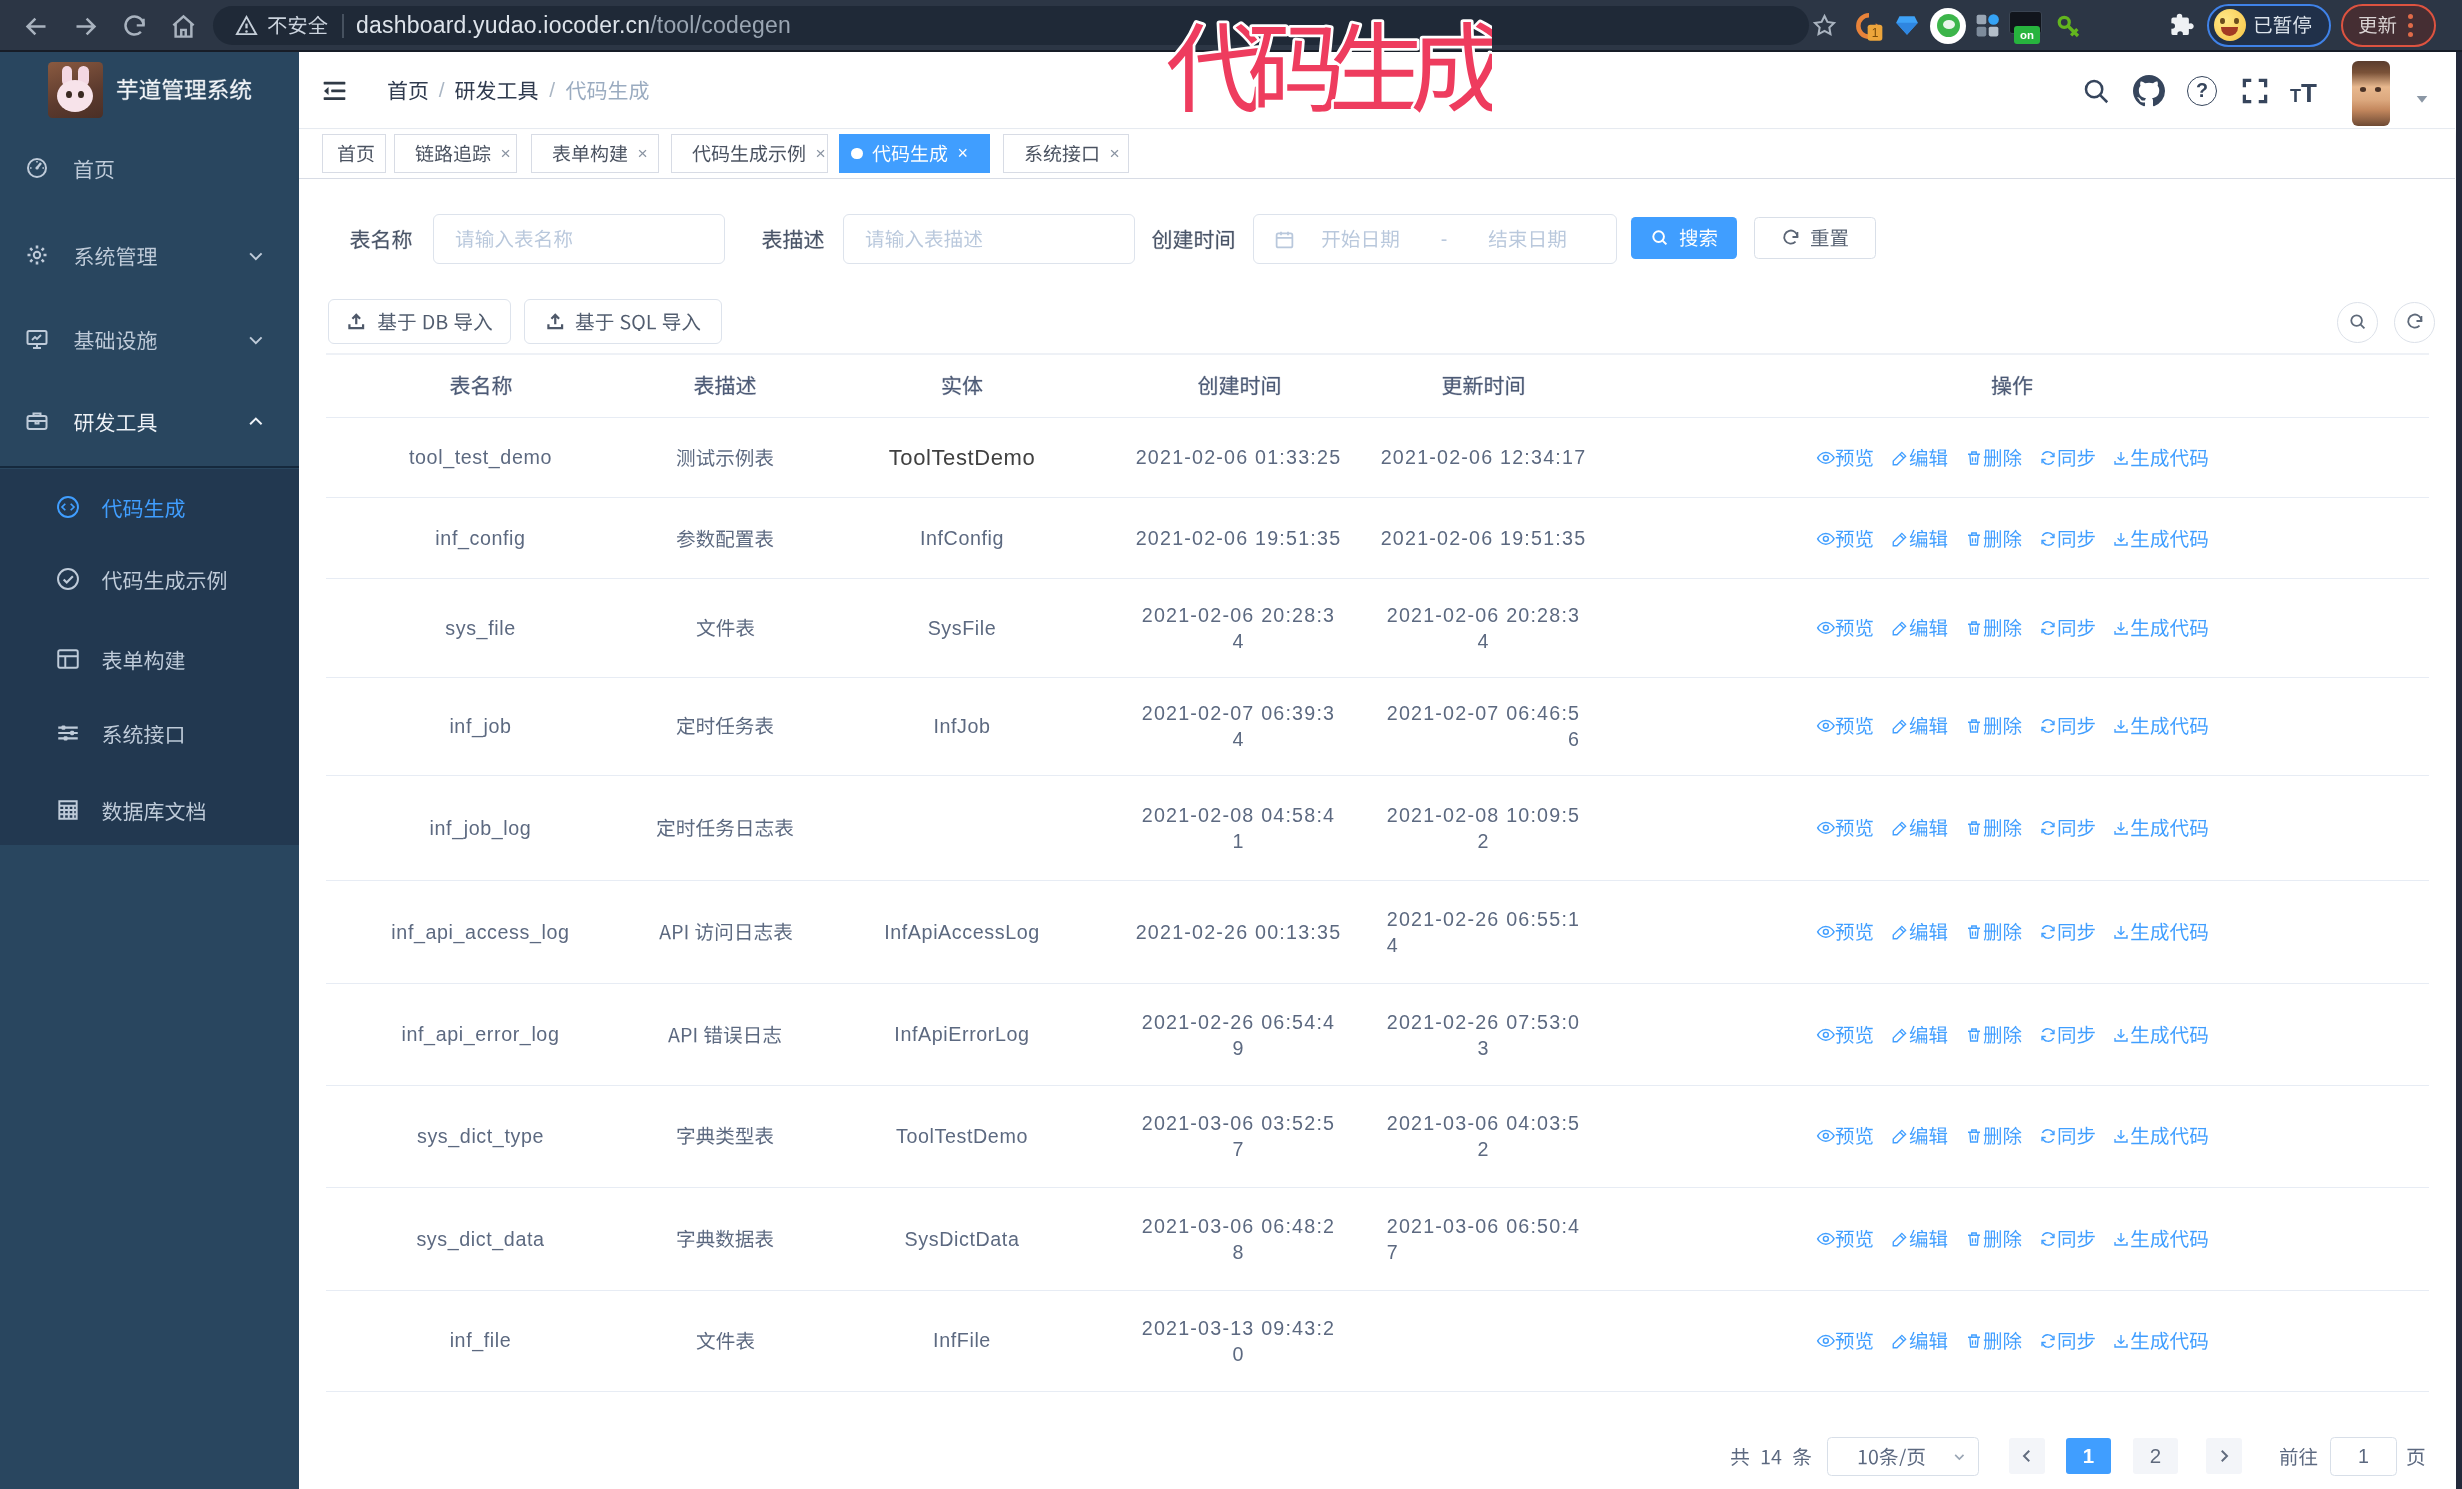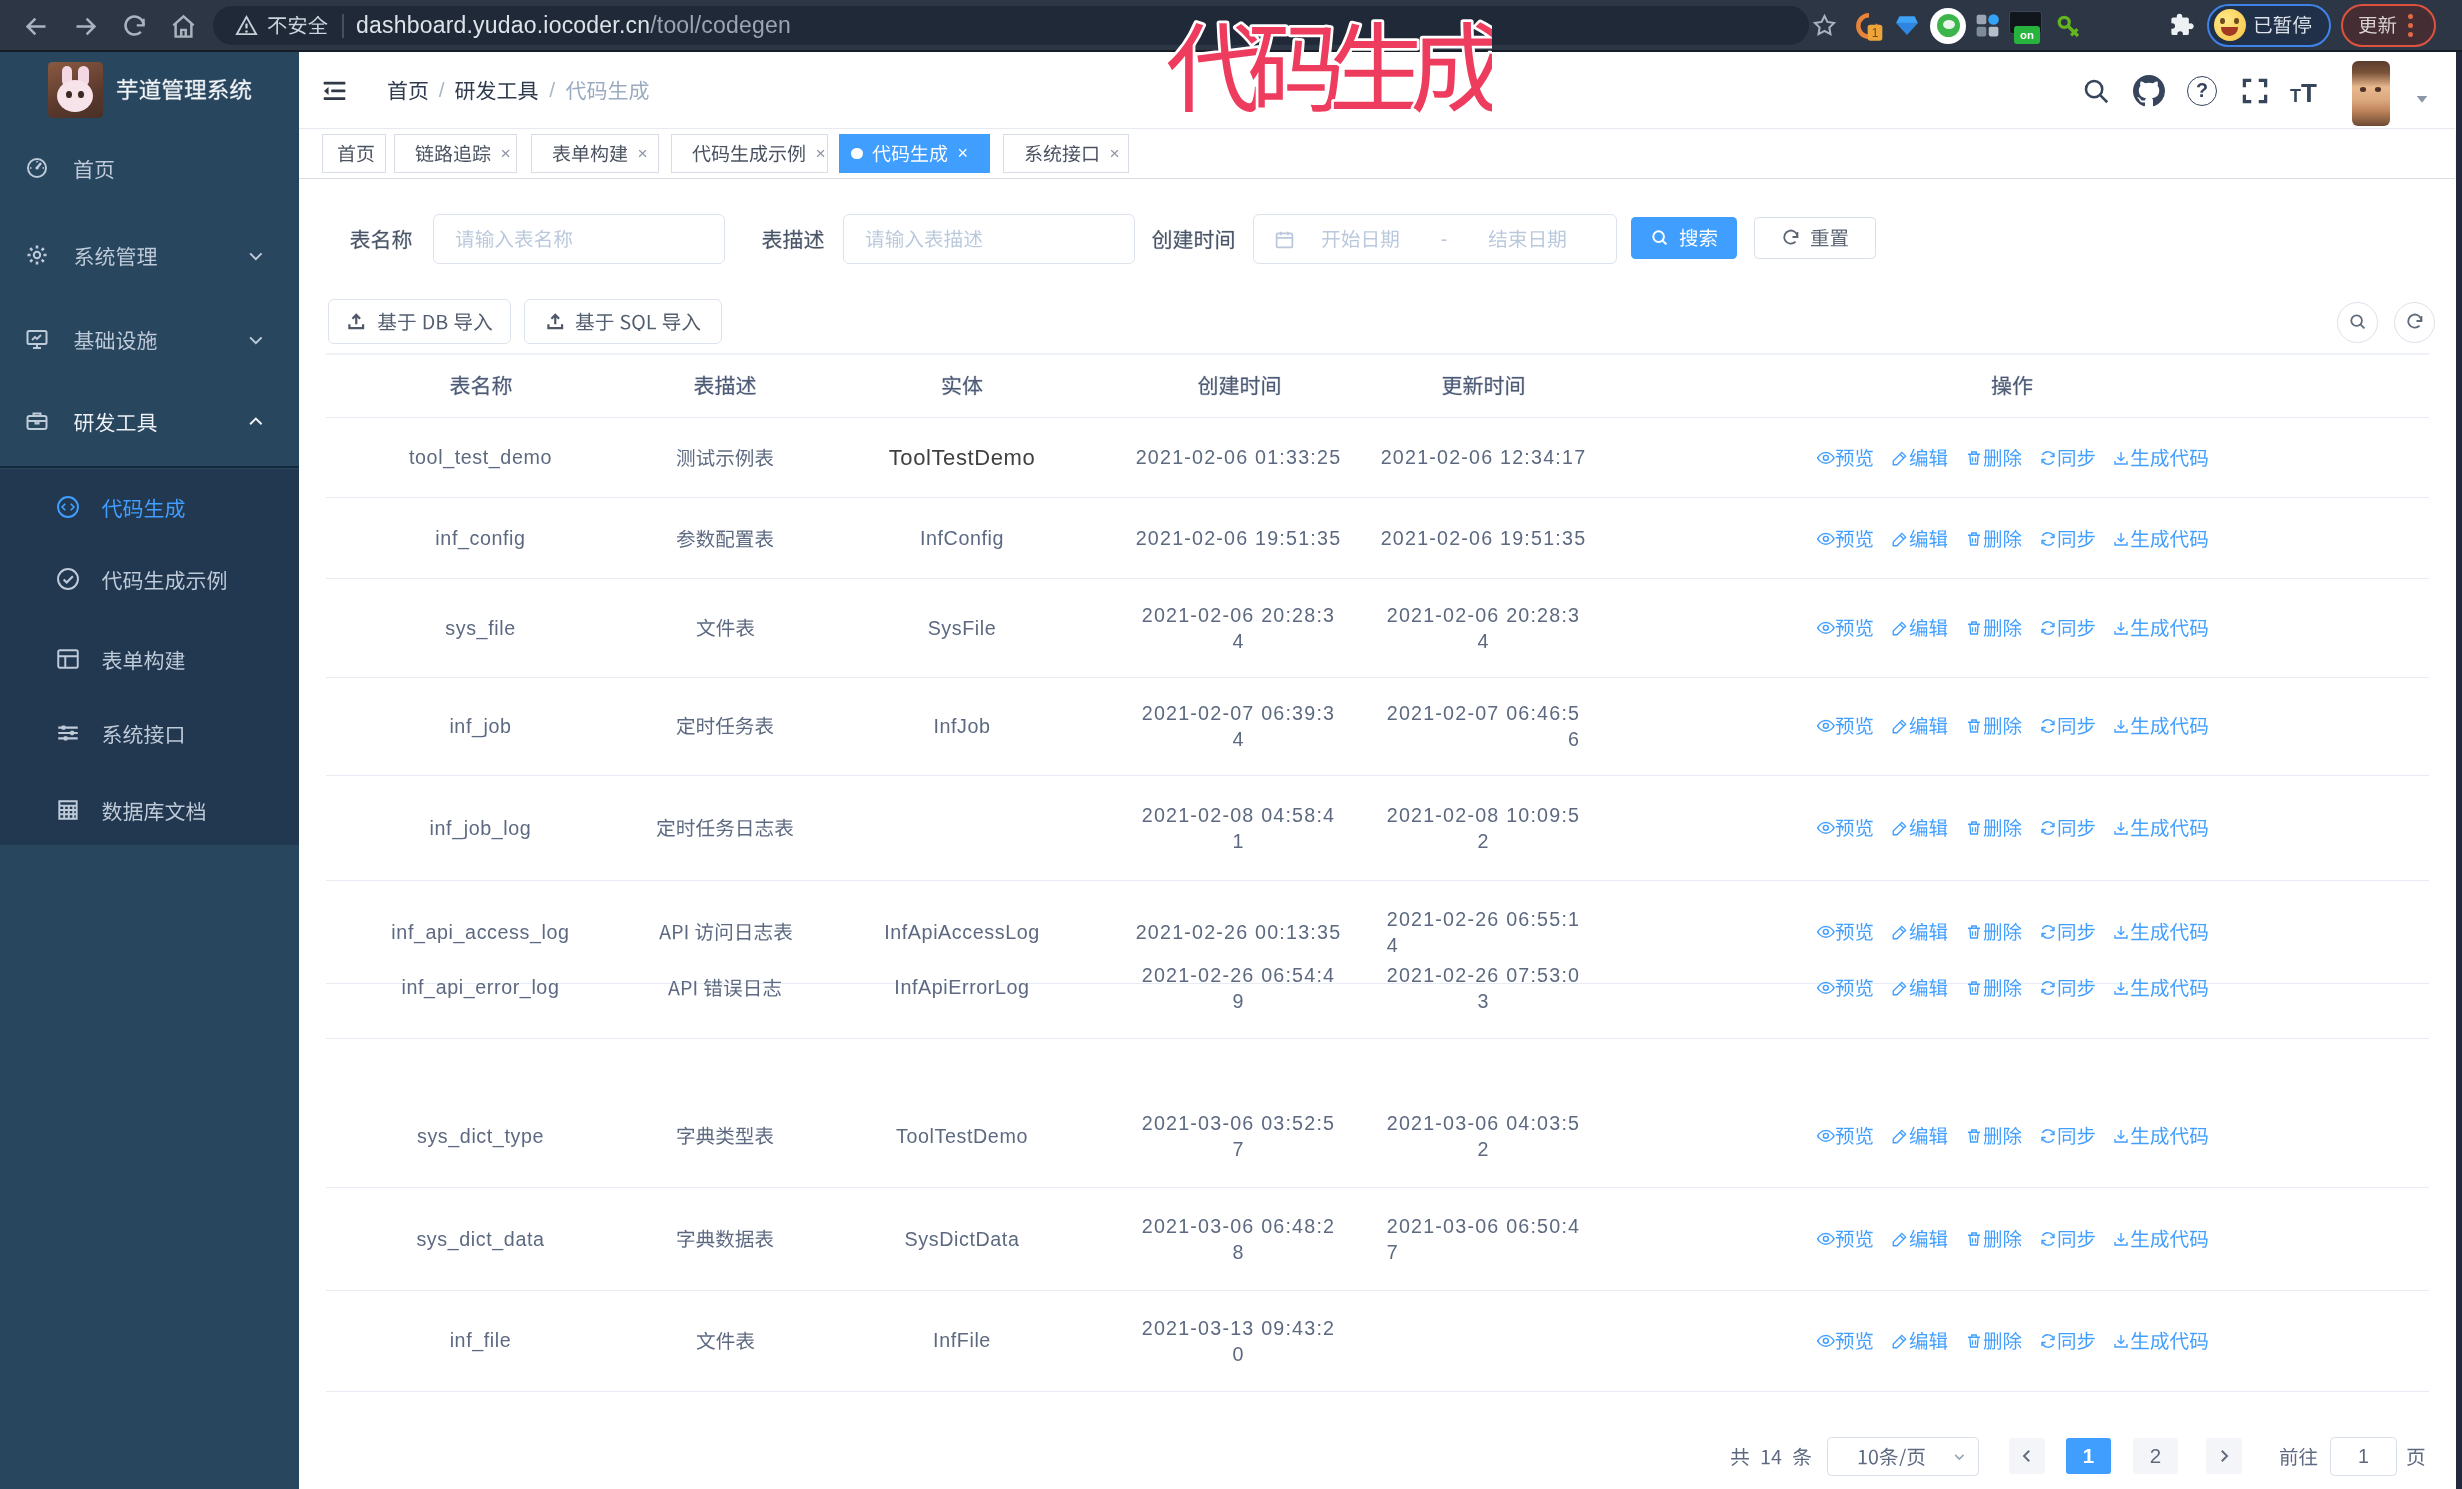--- a/index.html
+++ b/index.html
@@ -1252,21 +1252,21 @@
           <g transform="translate(0,880) scale(1,-1)">
             <use href="#z751F" x="0"></use>
             <use href="#z6210" x="1000"></use>
             <use href="#z4EE3" x="2000"></use>
             <use href="#z7801" x="3000"></use>
           </g>
         </svg>
       </span>
     </div>
 </div>
-<div class="abs" style="left:326px;top:937px;width:2103px;height:102px;border-bottom:1.5px solid #e7ecf4">
+<div class="abs" style="left:326px;top:984px;width:2103px;height:102px;border-bottom:1.5px solid #e7ecf4">
 <div class="abs fx" style="left:0;top:0;width:309px;height:101px;justify-content:center;font-size:19.7px;color:#5c6980;letter-spacing:0.6px">inf_api_error_log</div>
 <div class="abs fx" style="left:342px;top:0;height:101px">
       <svg class="zh" style="display:block;fill:#5c6980;color:#5c6980;" width="114" height="19.7" viewBox="0 0 5794 1000">
         <g transform="translate(0,880) scale(1,-1)">
           <use href="#z0041" x="0"></use>
           <use href="#z0050" x="608"></use>
           <use href="#z0049" x="1241"></use>
           <use href="#z9519" x="1794"></use>
           <use href="#z8BEF" x="2794"></use>
           <use href="#z65E5" x="3794"></use>

